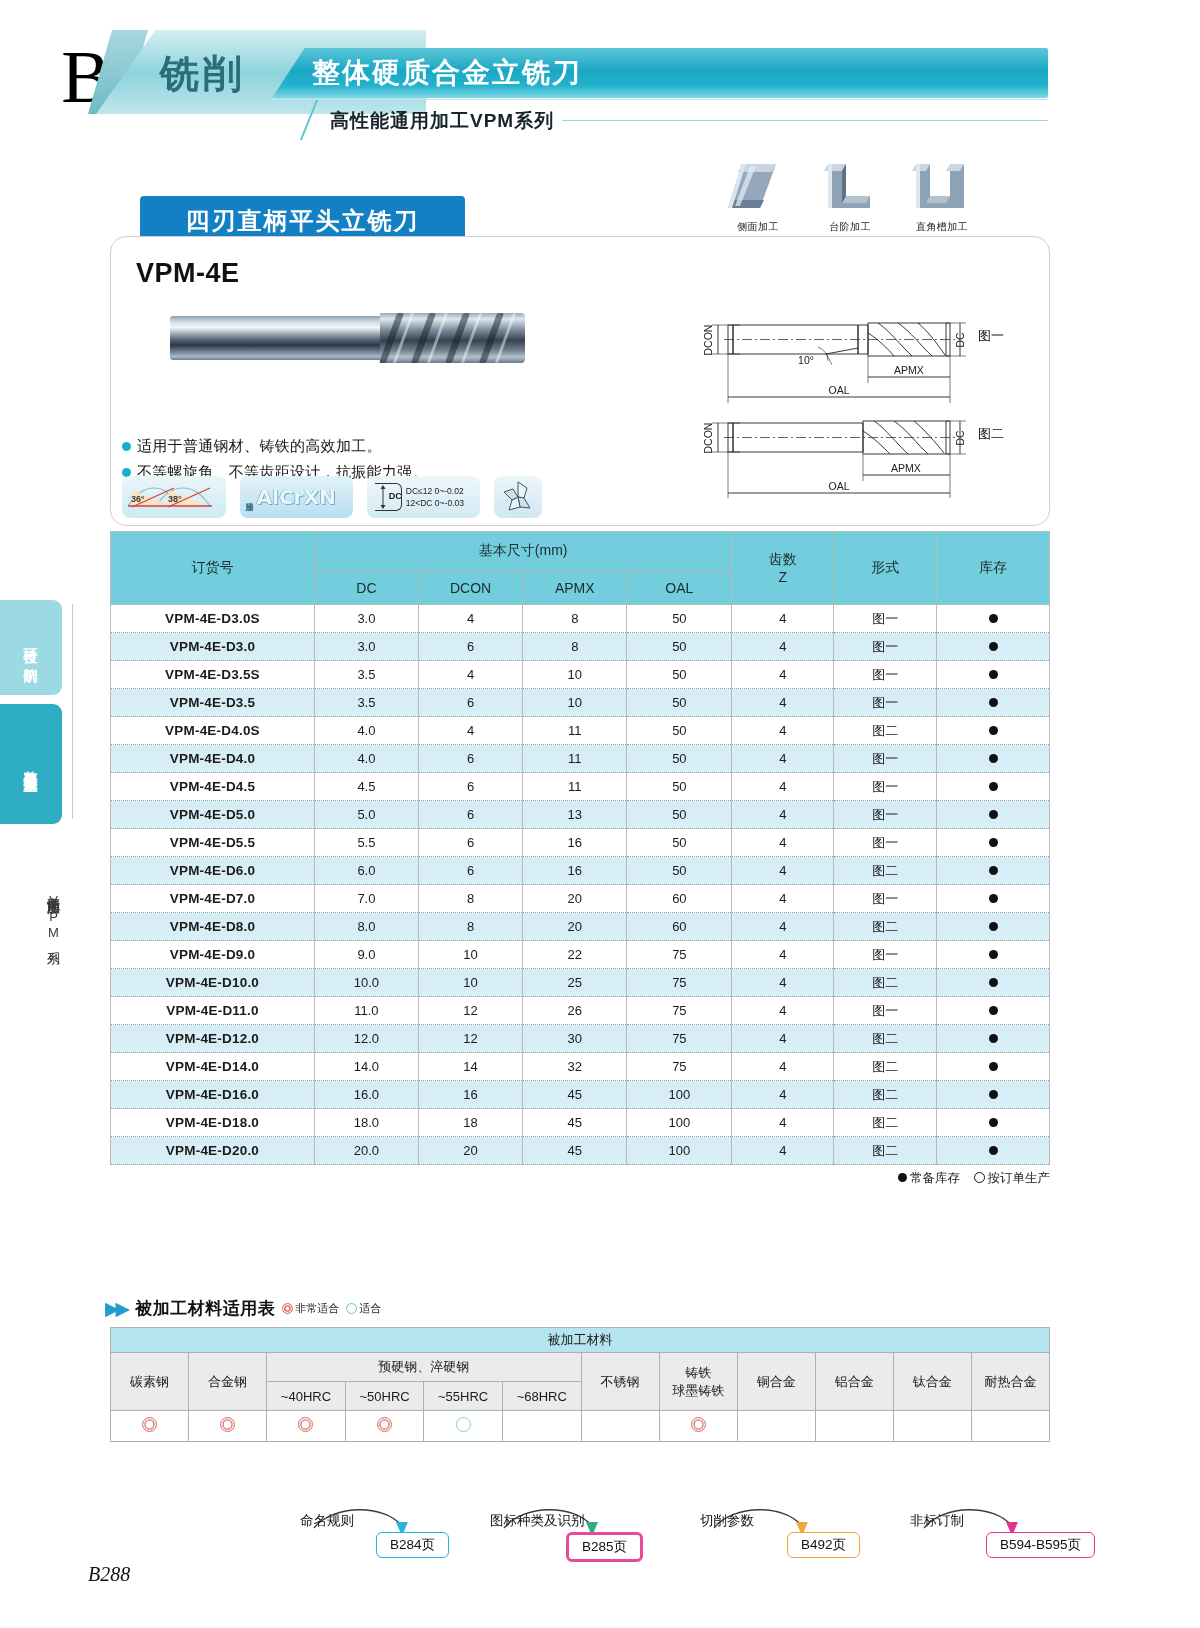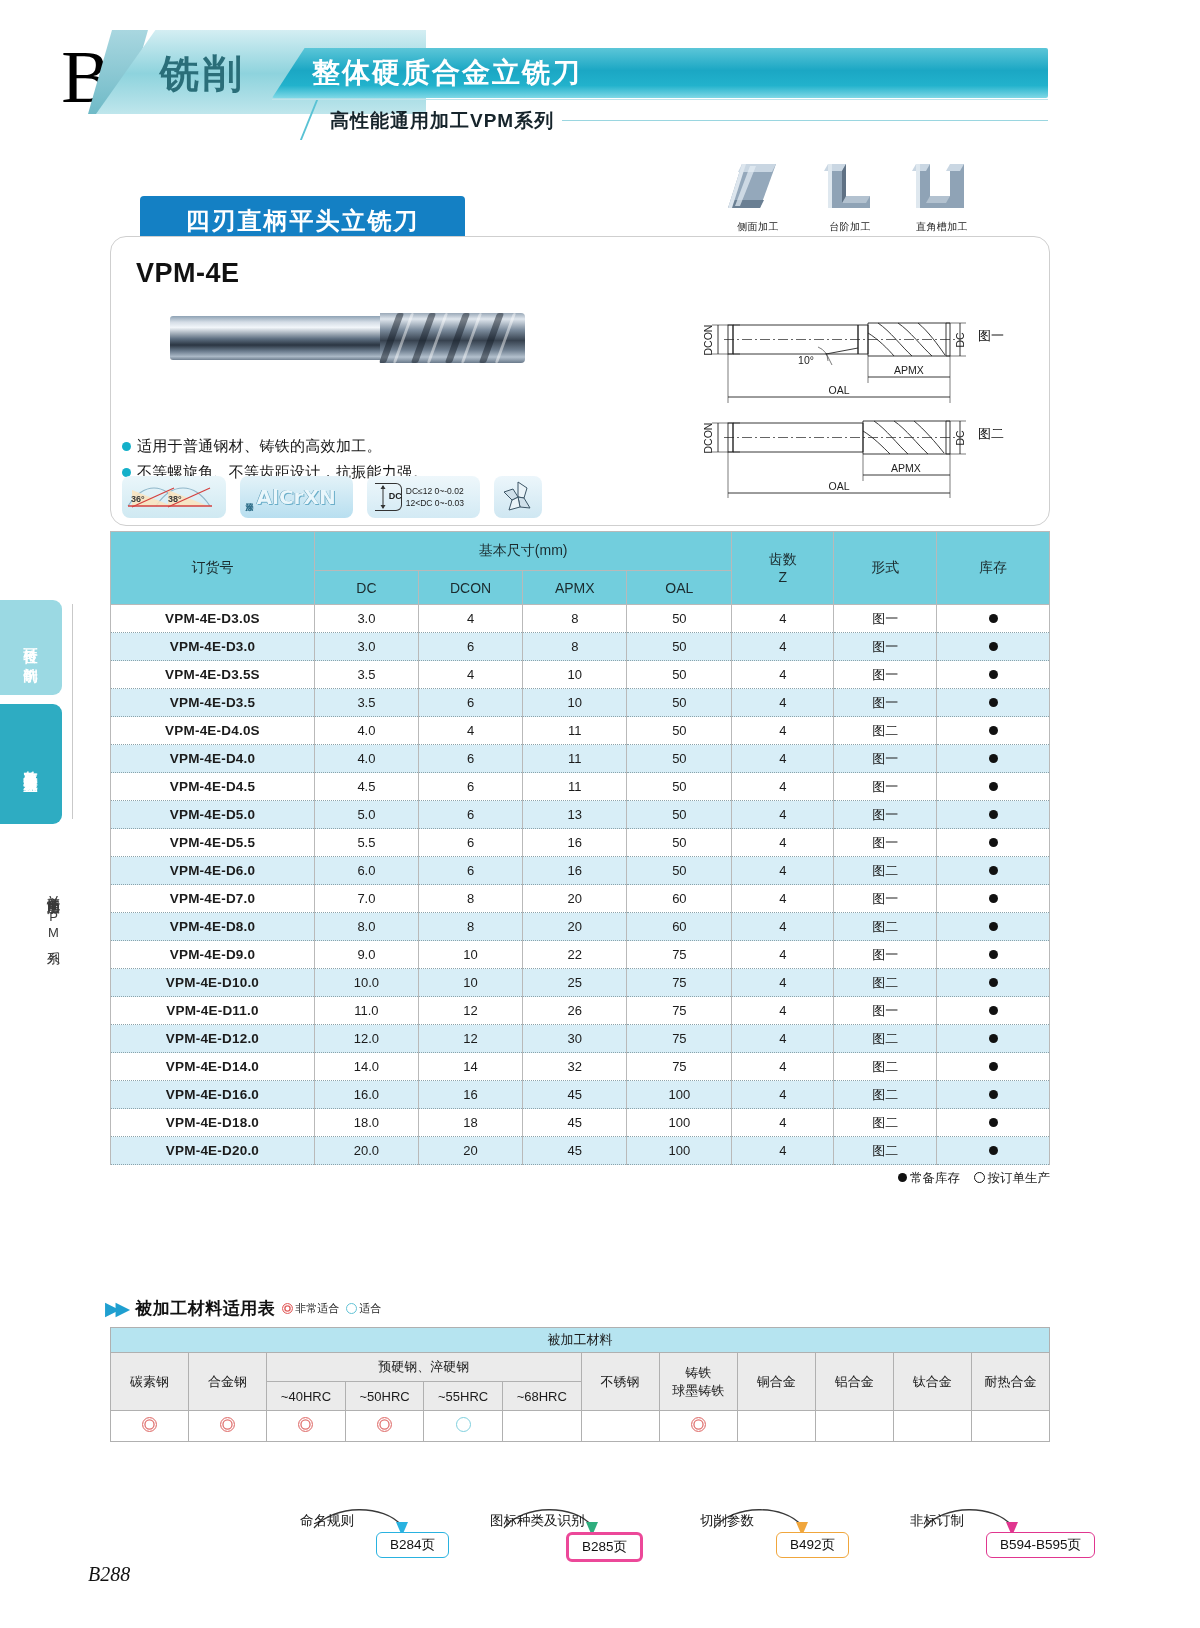--- a/index.html
+++ b/index.html
@@ -713,21 +713,21 @@
       </svg>
       <div class="lnk-label">图标种类及识别</div>
       <div class="lnk-box" style="left:76px;border:3px solid #ec4899">B285页</div>
     </div>
     <div class="lnk" style="left: 400px;">
       <svg width="170" height="42" style="position:absolute;left:0;top:6px">
         <path d="M14 26 C34 2, 84 2, 102 24" fill="none" stroke="#3a3a3a" stroke-width="1.3"></path>
         <polygon points="102,34 96,20 108,20" fill="#f0a63c"></polygon>
       </svg>
       <div class="lnk-label">切削参数</div>
-      <div class="lnk-box" style="left:76px;border:1px solid #f0a63c">B492页</div>
+      <div class="lnk-box" style="left:87px;border:1px solid #f0a63c">B492页</div>
     </div>
     <div class="lnk" style="left: 610px;">
       <svg width="170" height="42" style="position:absolute;left:0;top:6px">
         <path d="M14 26 C34 2, 84 2, 102 24" fill="none" stroke="#3a3a3a" stroke-width="1.3"></path>
         <polygon points="102,34 96,20 108,20" fill="#e0368f"></polygon>
       </svg>
       <div class="lnk-label">非标订制</div>
       <div class="lnk-box" style="left:76px;border:1px solid #e0368f">B594-B595页</div>
     </div>
   </div>

